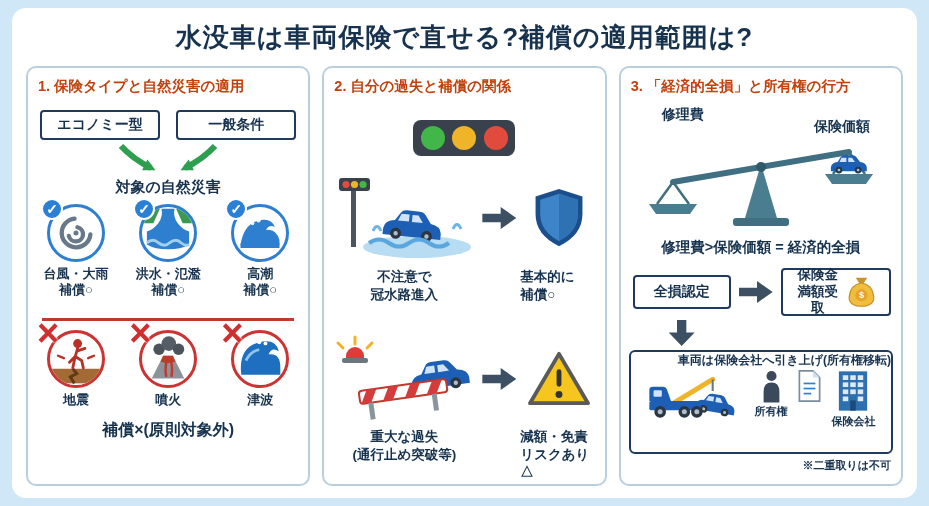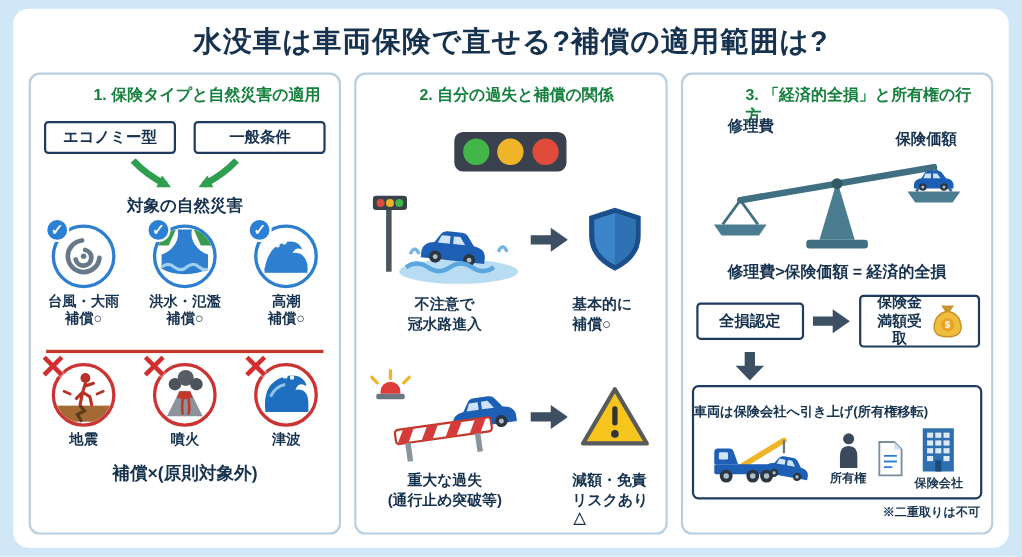--- a/index.html
+++ b/index.html
@@ -23,21 +23,21 @@
   .panels {
     position:absolute; top:58px; left:14px; right:14px; bottom:12px;
     display:flex; gap:12px;
   }
   .panel {
     flex:1; position:relative;
     border:2px solid #b9cfe0; border-radius:10px; background:#fff;
   }
   .panel h2 {
     position:absolute; top:9px; left:10px; right:4px;
-    font-size:14.5px; color:#15803d; font-weight:bold;margin-left:47px;
+    font-size:14.5px; color:#c2410c; font-weight:bold;
   }
   
   .type-boxes { position:absolute; top:42px; left:12px; right:12px; display:flex; justify-content:space-between; }
   .type-box {
     width:120px; height:30px; border:2px solid #1e3a5f; border-radius:4px;
     display:flex; align-items:center; justify-content:center;
     font-weight:bold; font-size:14px; background:#fff;
   }
   .green-arrows { position:absolute; top:76px; left:50%; transform:translateX(-50%); }
   .target-label { position:absolute; top:110px; left:0; right:0; text-align:center; font-weight:bold; font-size:15px; }
@@ -98,22 +98,22 @@
   .step-box {
     border:2px solid #1e3a5f; border-radius:4px; background:#fff;
     display:flex; align-items:center; justify-content:center; font-weight:bold;
   }
   .step1 { width:98px; height:34px; font-size:14px; flex:0 0 auto; }
   .step2 { flex:1; height:48px; font-size:13.5px; gap:5px; padding:2px 12px; }
   .step2 span { white-space:pre-line; text-align:center; line-height:1.25; }
   .p3-down { position:absolute; top:252px; left:48px; width:26px; height:26px; background:#3d4f63;
     clip-path:polygon(32% 0, 68% 0, 68% 48%, 100% 48%, 50% 100%, 0 48%, 32% 48%); }
   .big-box { position:absolute; top:282px; left:8px; right:8px; height:104px; border:2px solid #1e3a5f; border-radius:6px; background:#fff; }
-  .big-title { text-align:left; font-weight:bold; font-size:12px; margin-top:14px; }
-  .big-icons { display:flex; align-items:center; justify-content:space-evenly; height:72px; padding:0 7px 4px; }
+  .big-title { text-align:right; font-weight:bold; font-size:12px; margin-top:0; }
+  .big-icons { display:flex; align-items:flex-start; justify-content:space-evenly; height:72px; padding:0 7px 4px; }
   .icon-col { display:flex; flex-direction:column; align-items:center; }
   .ic-label { font-size:11px; font-weight:bold; margin-top:1px; }
   .footnote { position:absolute; top:390px; right:10px; font-size:11px; font-weight:bold; }
   svg { display:block; }
 </style>
 </head>
 <body>
 
 <svg width="0" height="0" style="position:absolute" aria-hidden="true">
   <defs>

